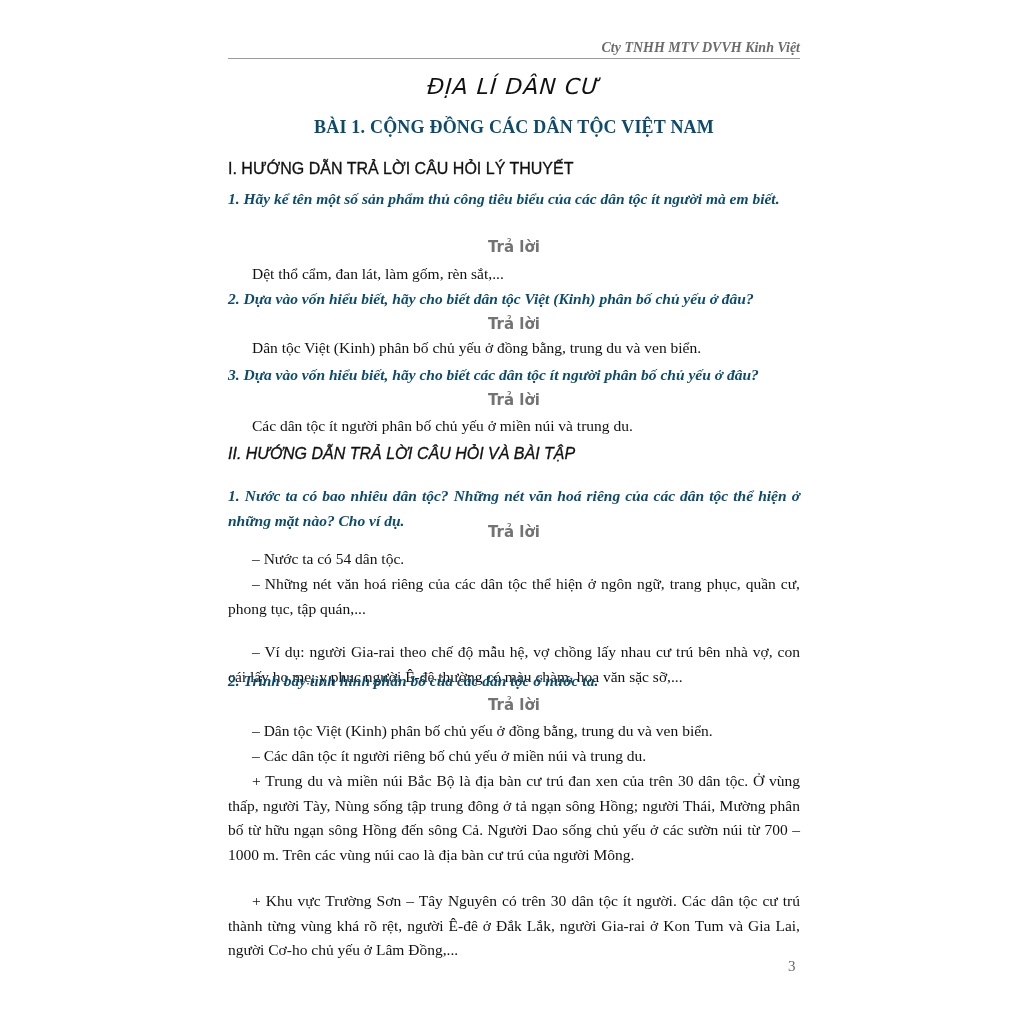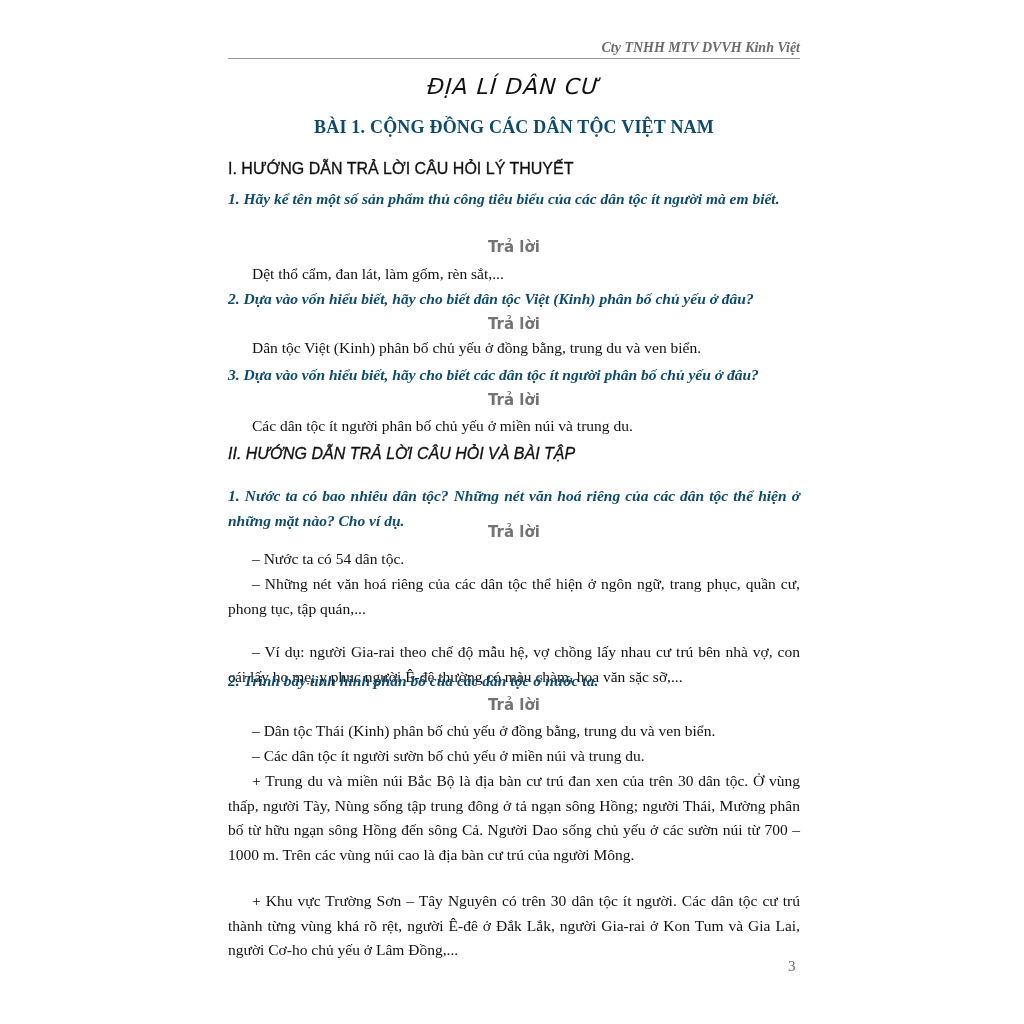--- a/index.html
+++ b/index.html
@@ -47,19 +47,19 @@
   <div class="sec" style="top:445px;font-style:italic;">II. HƯỚNG DẪN TRẢ LỜI CÂU HỎI VÀ BÀI TẬP</div>
 
   <div class="q" style="top:464px;margin-top:20px;">1. Nước ta có bao nhiêu dân tộc? Những nét văn hoá riêng của các dân tộc thể hiện ở những mặt nào? Cho ví dụ.</div>
   <div class="ans-h" style="top:523px;">Trả lời</div>
   <div class="p ind" style="top:547px;">–  Nước ta có 54 dân tộc.</div>
   <div class="p ind" style="top:572px;">–  Những nét văn hoá riêng của các dân tộc thể hiện ở ngôn ngữ, trang phục, quần cư, phong tục, tập quán,...</div>
   <div class="p ind" style="top:640px;">–  Ví dụ: người Gia-rai theo chế độ mẫu hệ, vợ chồng lấy nhau cư trú bên nhà vợ, con cái lấy họ mẹ; y phục người Ê-đê thường có màu chàm, hoa văn sặc sỡ,...</div>
 
   <div class="q" style="top:669px;">2. Trình bày tình hình phân bố của các dân tộc ở nước ta.</div>
   <div class="ans-h" style="top:696px;">Trả lời</div>
-  <div class="p ind" style="top:719px;">–  Dân tộc Thái (Kinh) phân bố chủ yếu ở đồng bằng, trung du và ven biển.</div>
-  <div class="p ind" style="top:744px;">–  Các dân tộc ít người sườn bố chủ yếu ở miền núi và trung du.</div>
+  <div class="p ind" style="top:719px;">–  Dân tộc Việt (Kinh) phân bố chủ yếu ở đồng bằng, trung du và ven biển.</div>
+  <div class="p ind" style="top:744px;">–  Các dân tộc ít người riêng bố chủ yếu ở miền núi và trung du.</div>
   <div class="p ind" style="top:769px;">+  Trung du và miền núi Bắc Bộ là địa bàn cư trú đan xen của trên 30 dân tộc. Ở vùng thấp, người Tày, Nùng sống tập trung đông ở tả ngạn sông Hồng; người Thái, Mường phân bố từ hữu ngạn sông Hồng đến sông Cả. Người Dao sống chủ yếu ở các sườn núi từ 700 – 1000 m. Trên các vùng núi cao là địa bàn cư trú của người Mông.</div>
   <div class="p ind" style="top:889px;">+  Khu vực Trường Sơn – Tây Nguyên có trên 30 dân tộc ít người. Các dân tộc cư trú thành từng vùng khá rõ rệt, người Ê-đê ở Đắk Lắk, người Gia-rai ở Kon Tum và Gia Lai, người Cơ-ho chủ yếu ở Lâm Đồng,...</div>
 
   <div class="pagenum" style="left:560px;">3</div>
 </div>
 
 </body></html>

